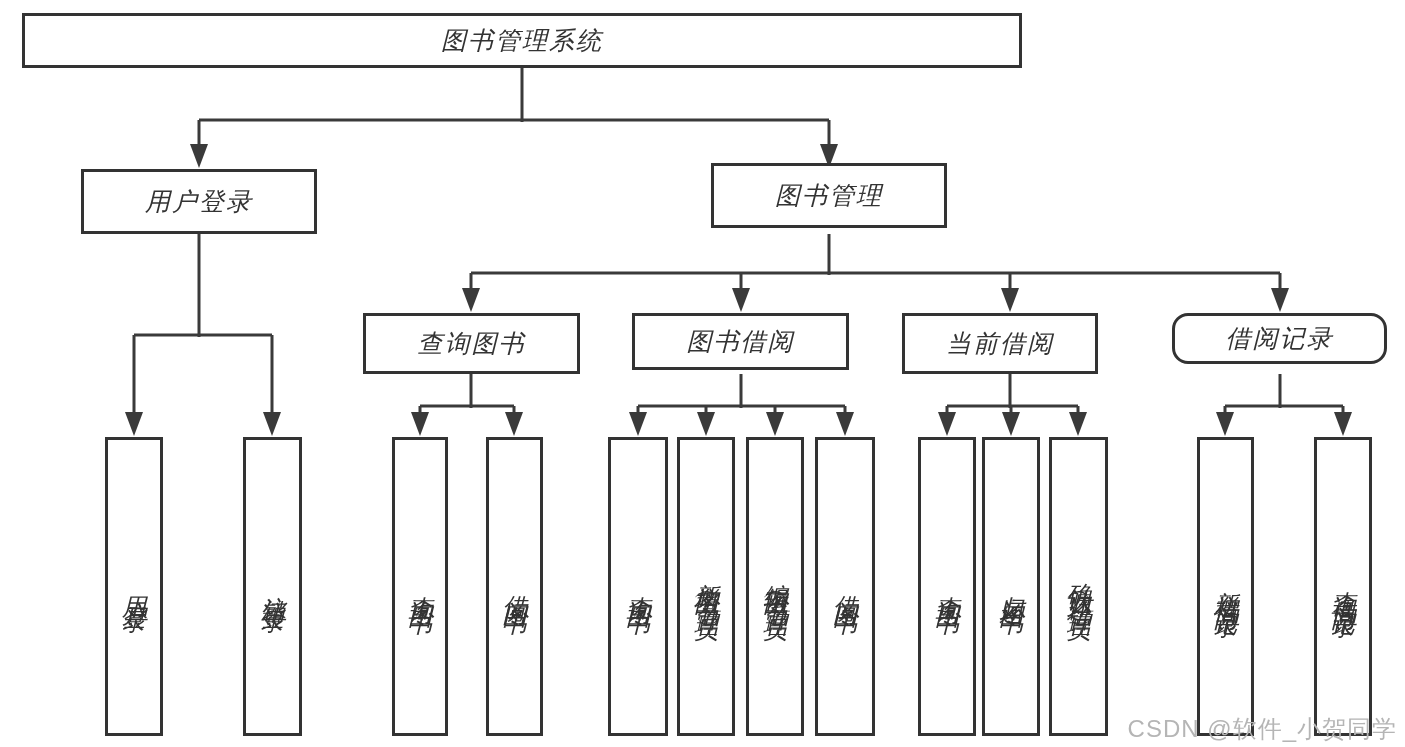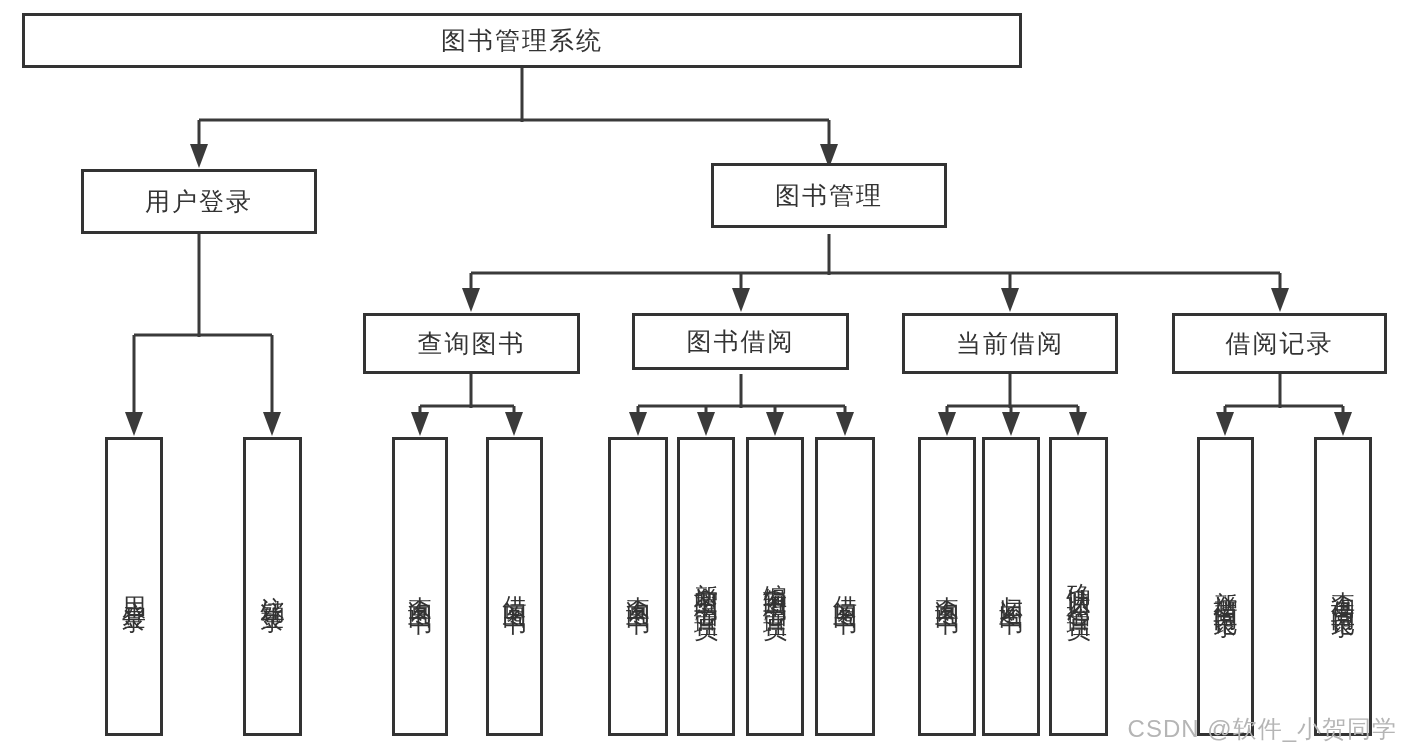--- a/index.html
+++ b/index.html
@@ -24,20 +24,21 @@
   }
   .node {
     position: absolute;
     box-sizing: border-box;
     background: #ffffff;
     border: 3px solid #333333;
     display: flex;
     align-items: center;
     justify-content: center;
     color: #333333;
+    font-style: italic;
   }
   .hnode span {
     font-size: 25px;
     letter-spacing: 2px;
     white-space: nowrap;
   }
   .leaf span {
     writing-mode: vertical-rl;
     text-orientation: mixed;
     font-size: 24px;
@@ -124,24 +125,24 @@
   <div class="node hnode" style="left:711px; top:163px; width:236px; height:65px;">
     <span>图书管理</span>
   </div>
 
   <div class="node hnode" style="left:363px; top:313px; width:217px; height:61px;">
     <span>查询图书</span>
   </div>
   <div class="node hnode" style="left:632px; top:313px; width:217px; height:57px;">
     <span>图书借阅</span>
   </div>
-  <div class="node hnode" style="left:902px; top:313px; width:216px; height:61px;">
+  <div class="node hnode" style="left:902px; top:313px; width:196px; height:61px;">
     <span>当前借阅</span>
   </div>
-  <div class="node hnode" style="left:1172px; top:313px; width:215px; height:61px;">
+  <div class="node hnode" style="left:1172px; top:313px; width:215px; height:51px;border-radius:16px;">
     <span>借阅记录</span>
   </div>
 
   <div class="node leaf" style="left:105px; top:437px; width:58px; height:299px;">
     <span>用户登录</span>
   </div>
   <div class="node leaf" style="left:243px; top:437px; width:59px; height:299px;">
     <span>注销登录</span>
   </div>
 

